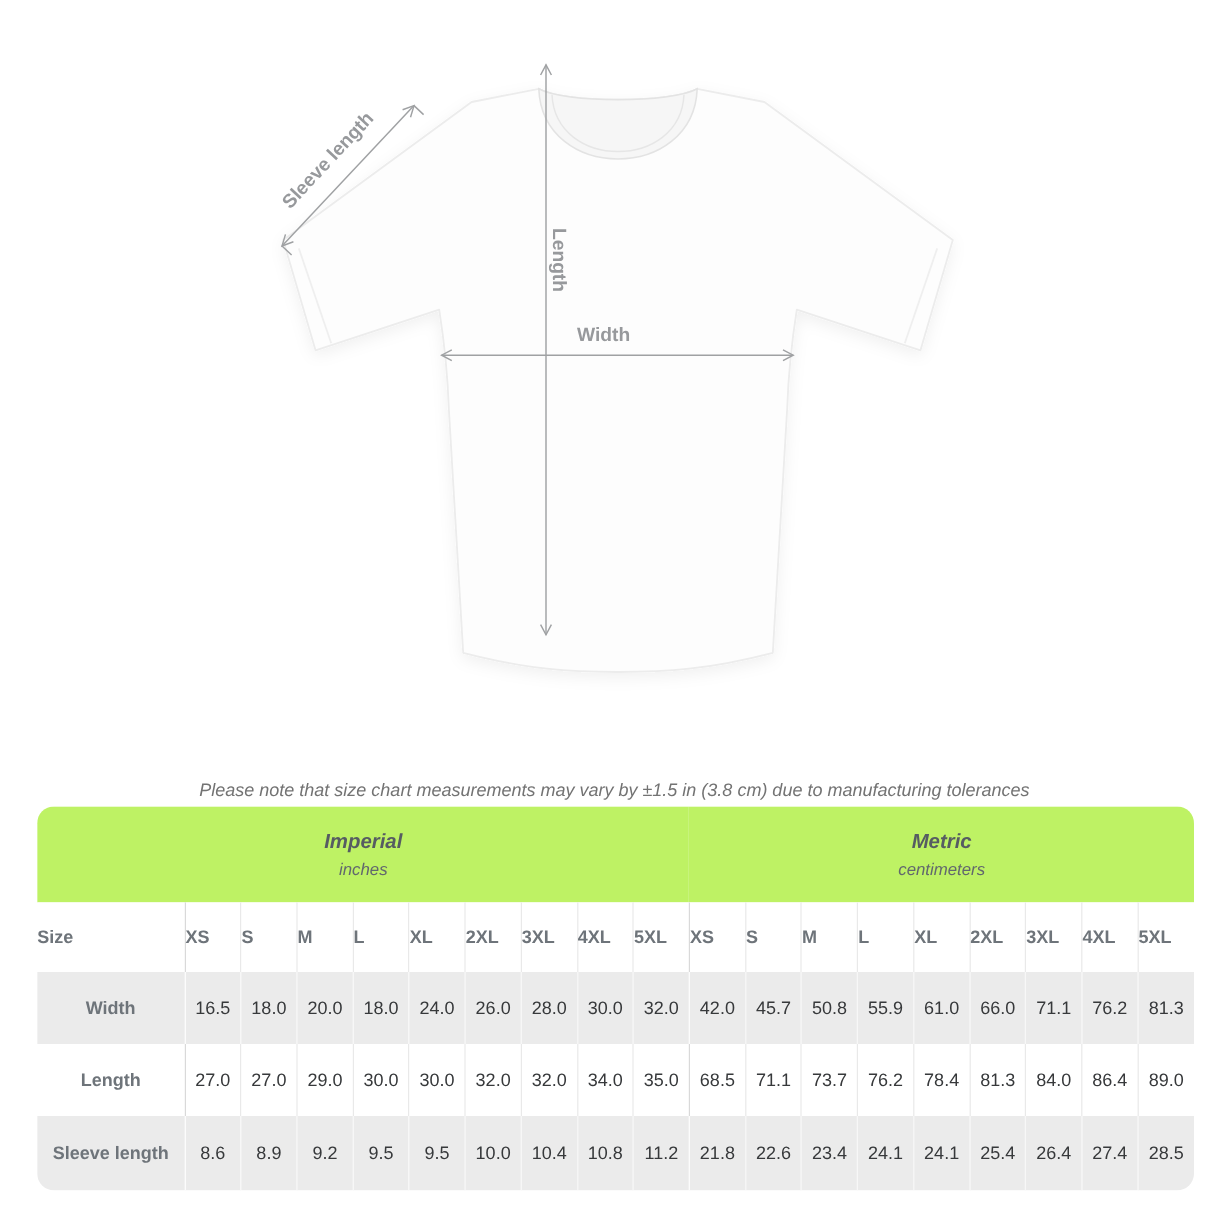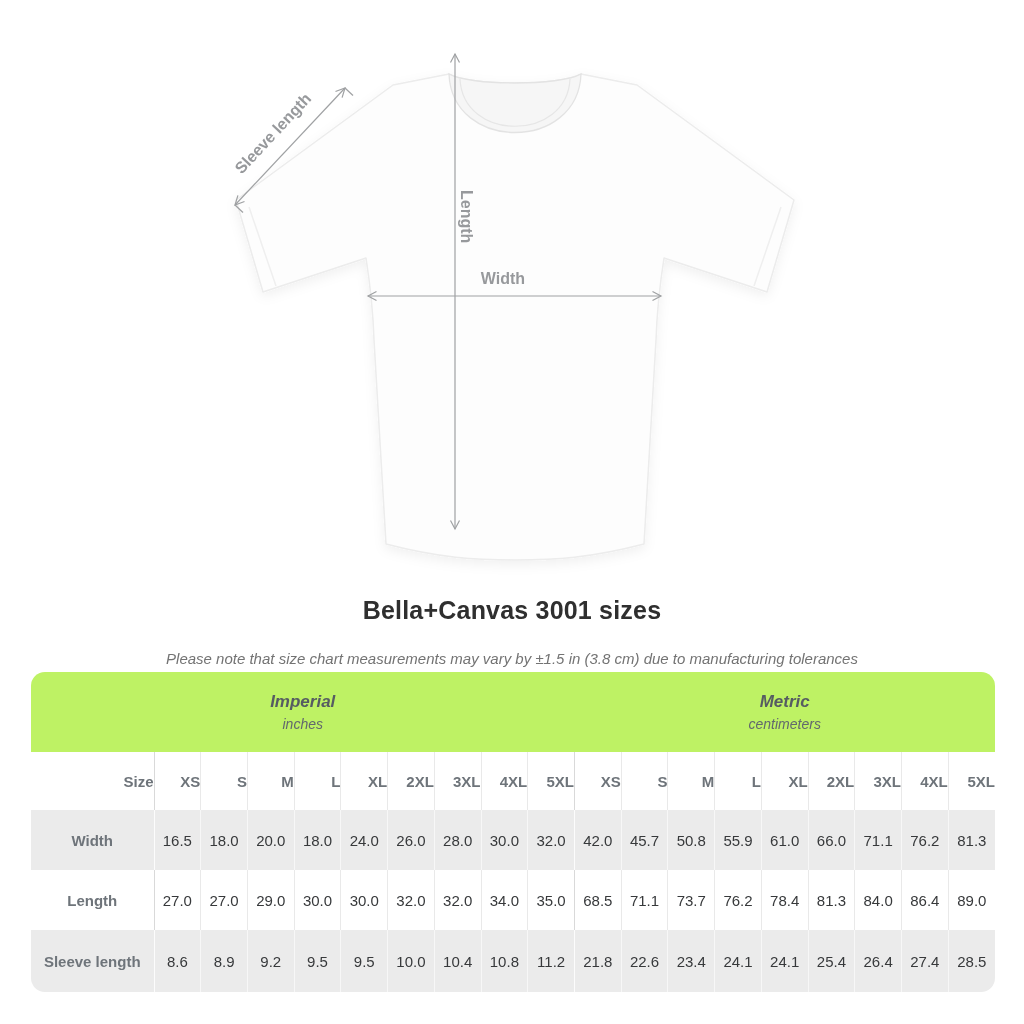--- a/index.html
+++ b/index.html
@@ -11,21 +11,21 @@
   .page-subtitle{position:absolute;top:632px;left:0;width:1024px;text-align:center;
               font-size:15px;font-style:italic;color:#737373;margin-top:18px;}
   .table-card{position:absolute;top:672px;left:31px;width:964px;border-radius:14px;
               overflow:hidden;background:#ffffff;}
   table.size-chart{width:100%;border-collapse:collapse;table-layout:fixed;}
   col.label-col{width:123px;}
   tr.unit-row th{background:#bef264;height:80px;vertical-align:middle;text-align:center;border:none;padding:0;}
   .unit-name{font-size:17px;font-weight:bold;font-style:italic;color:#565c62;line-height:1.2;}
   .unit-sub{font-size:14px;font-style:italic;color:#62686d;margin-top:4px;font-weight:normal;}
   tr.size-row th{height:58px;background:#ffffff;font-size:15px;font-weight:bold;color:#6e747a;
-                 text-align:right;vertical-align:middle;padding:0;}
+                 text-align:left;vertical-align:middle;padding:0;}
   tbody th,tbody td{height:60px;text-align:center;vertical-align:middle;padding:0;font-size:15px;}
   tbody tr:last-child th,tbody tr:last-child td{height:62px;}
   tbody th.rowlabel{font-weight:bold;color:#6e747a;}
   tbody td.val{color:#37393b;font-weight:normal;}
   tr.gray th,tr.gray td{background:#ebebeb;}
   tr.white th,tr.white td{background:#ffffff;}
   
   tr.size-row th.szh{border-left:1px solid #e9e9e9;}
   tr.size-row th.szh.first-val,tr.size-row th.szh.metric-first{border-left-color:#d9d9d9;}
   tr.white td.val{border-left:1px solid #e9e9e9;}
@@ -77,21 +77,20 @@
     <g stroke="#9fa1a3" stroke-width="1.2" fill="none">
       <line x1="345" y1="88" x2="235" y2="205"></line>
       <path d="M 342.1 97.7 L 345 88 L 335.5 91.5"></path>
       <path d="M 244.5 201.5 L 235 205 L 237.9 195.3"></path>
       <line x1="345" y1="88" x2="353" y2="95.5"></line>
       <line x1="235" y1="205" x2="243" y2="212.5"></line>
     </g>
     <text x="277" y="137" text-anchor="middle" transform="rotate(-47 277 137)" font-family="Liberation Sans, sans-serif" font-size="16" font-weight="bold" fill="#97999c">Sleeve length</text>
   </svg>
 
-  <div class="page-title">Bella+Canvas 3001 sizes</div>
   <div class="page-subtitle">Please note that size chart measurements may vary by ±1.5 in (3.8 cm) due to manufacturing tolerances</div>
 
   <div class="table-card">
     <table class="size-chart">
       <colgroup>
         <col class="label-col">
       </colgroup>
       <thead>
         <tr class="unit-row">
           <th colspan="10">

